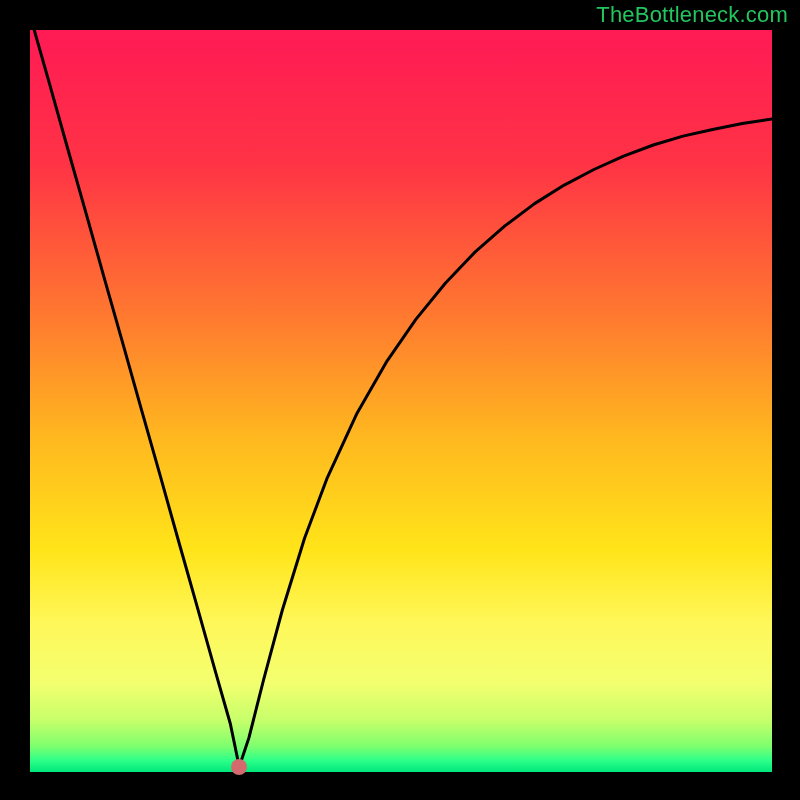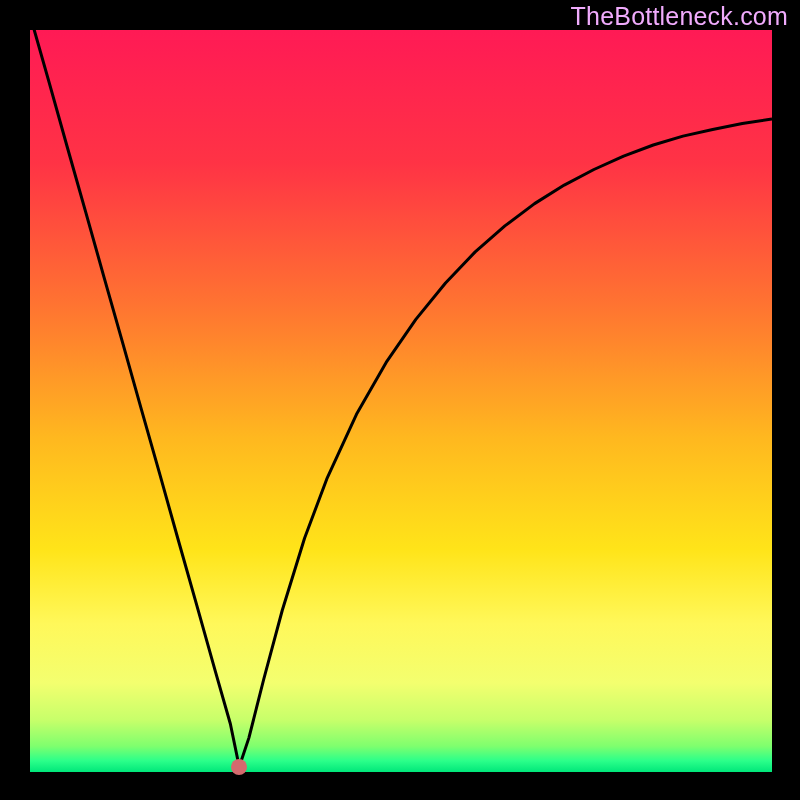--- a/index.html
+++ b/index.html
@@ -27,22 +27,22 @@
     position: absolute;
     left: 0;
     top: 0;
     right: 0;
     bottom: 0;
   }
   .watermark {
     position: absolute;
     top: 2px;
     right: 12px;
-    color: #f0abfc;
-    font-size: 25px;
+    color: #22c55e;
+    font-size: 22px;
     font-weight: 500;
     letter-spacing: 0.2px;
     user-select: none;
   }
   svg.curve {
     position: absolute;
     left: 0;
     top: 0;
   }
   .minpoint {

